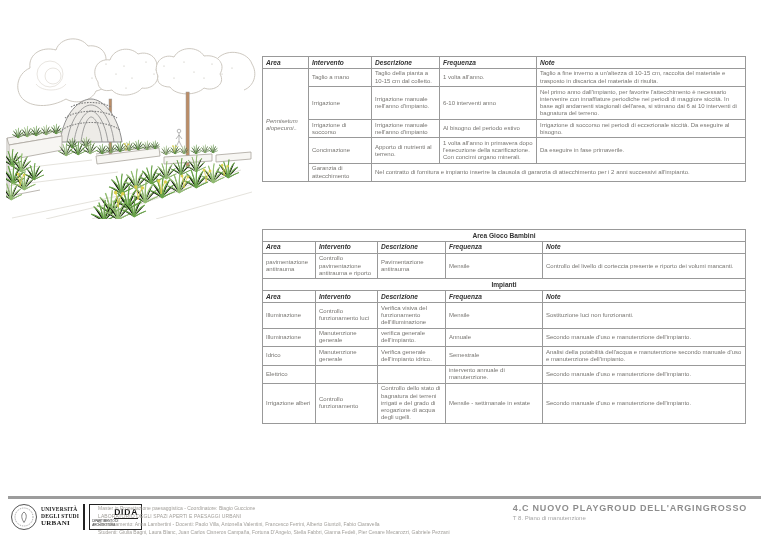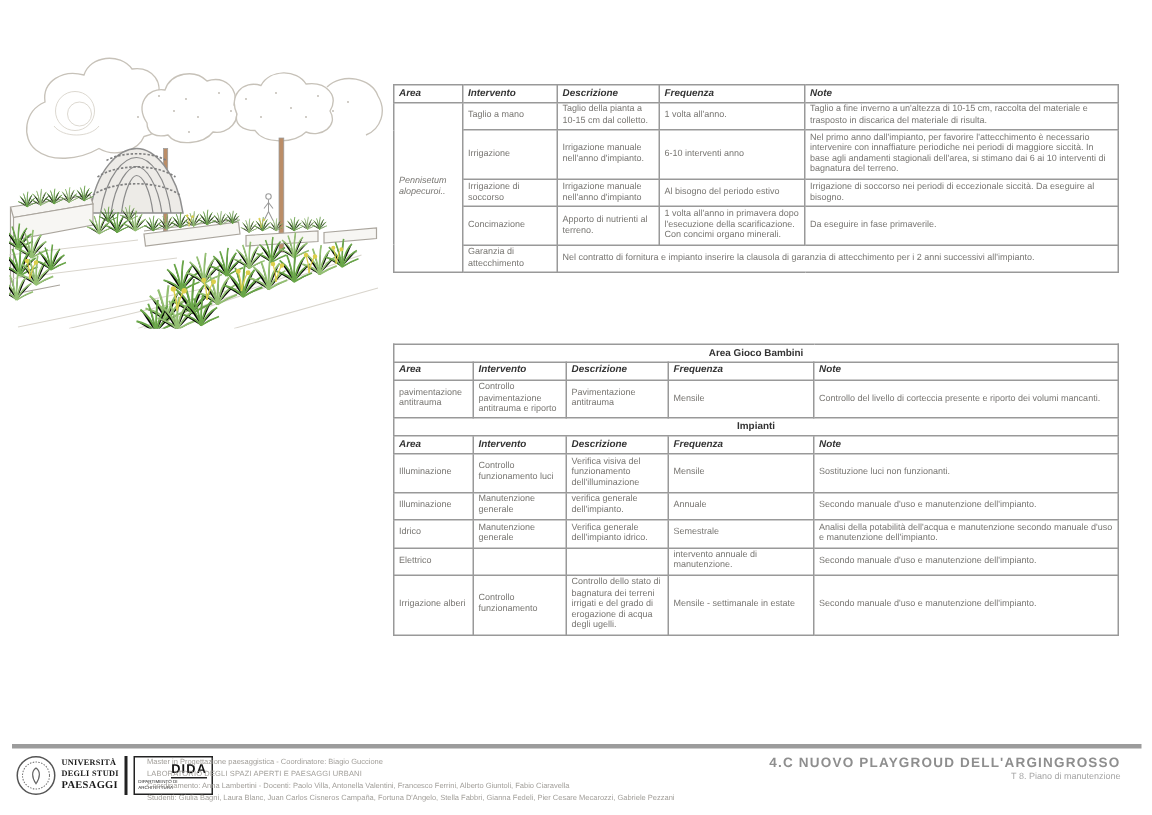--- a/index.html
+++ b/index.html
@@ -43,21 +43,21 @@
   .uni-name { font-family:"Liberation Serif", serif; font-size:5.5px; font-weight:bold;
     line-height:1.2; letter-spacing:0.2px; color:#1a1a1a; margin-left:3px; }
   .uni-name .big { font-size:7px; }
   .logo-divider { width:1.5px; height:26px; background:#222; margin:0 4px; }
   .dida-box { border:1px solid #222; padding:1.5px 2.5px; }
   .dida-title { font-weight:bold; font-size:8.5px; letter-spacing:0.8px; color:#111;
     border-bottom:1px solid #222; padding-bottom:1px; margin-bottom:1px;margin-left:22px; }
   .dida-sub { font-size:3px; color:#222; width:34px; line-height:1.3; text-transform:uppercase; }
   .credits { position:absolute; left:90px; top:8px; font-size:5px; line-height:1.62; color:#a19e99; }
   .credits .lab { letter-spacing:0.1px; }
-  .sheet-title-block { position:absolute; right:14px; top:7px; text-align:right; }
+  .sheet-title-block { position:absolute; right:14px; top:7px; }
   .project-title { font-size:9px; font-weight:bold; letter-spacing:0.8px; color:#8e8e8e; }
   .sheet-subtitle { font-size:6px; color:#a5a5a5; margin-top:2px; }
 </style>
 </head>
 <body>
 
 <div class="sheet">
 
   <svg class="sketch" width="250" height="215" viewBox="0 0 250 215">
     <defs>
@@ -344,21 +344,21 @@
 
     <div class="logo-group">
       <svg width="28" height="28" viewBox="0 0 28 28">
         <circle cx="14" cy="14" r="12.5" fill="none" stroke="#555" stroke-width="1"></circle>
         <circle cx="14" cy="14" r="9" fill="none" stroke="#777" stroke-width="0.7" stroke-dasharray="1 0.9"></circle>
         <path d="M14,9 C11,11 11,15 14,19.5 C17,15 17,11 14,9 Z" fill="none" stroke="#666" stroke-width="0.8"></path>
       </svg>
       <div class="uni-name">
         <div>UNIVERSITÀ</div>
         <div>DEGLI STUDI</div>
-        <div class="big">PAESAGGI</div>
+        <div class="big">URBANI</div>
       </div>
       <div class="logo-divider"></div>
       <div class="dida-box">
         <div class="dida-title">DIDA</div>
         <div class="dida-sub">Dipartimento di Architettura</div>
       </div>
     </div>
 
     <div class="credits">
       <div>Master in Progettazione paesaggistica - Coordinatore: Biagio Guccione</div>

